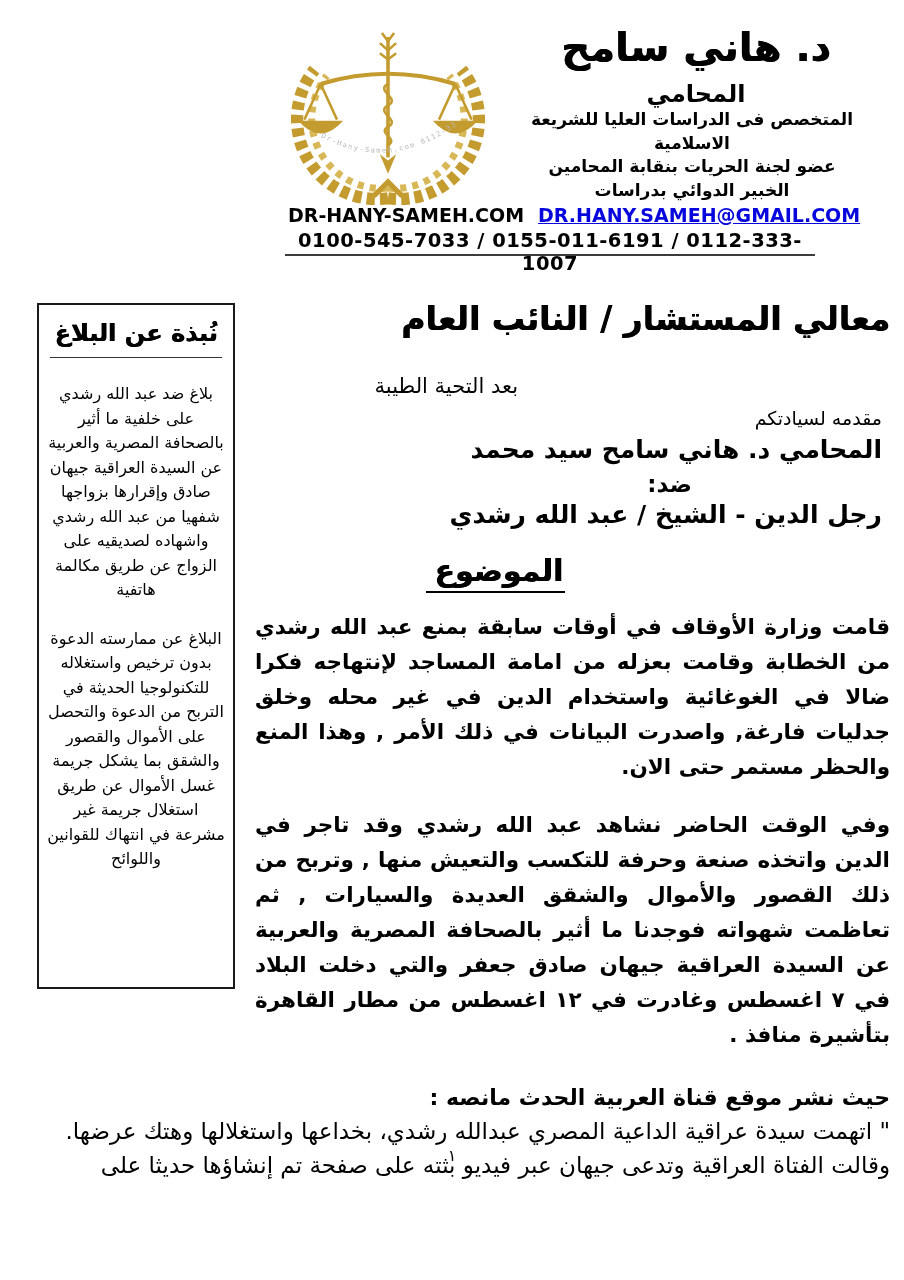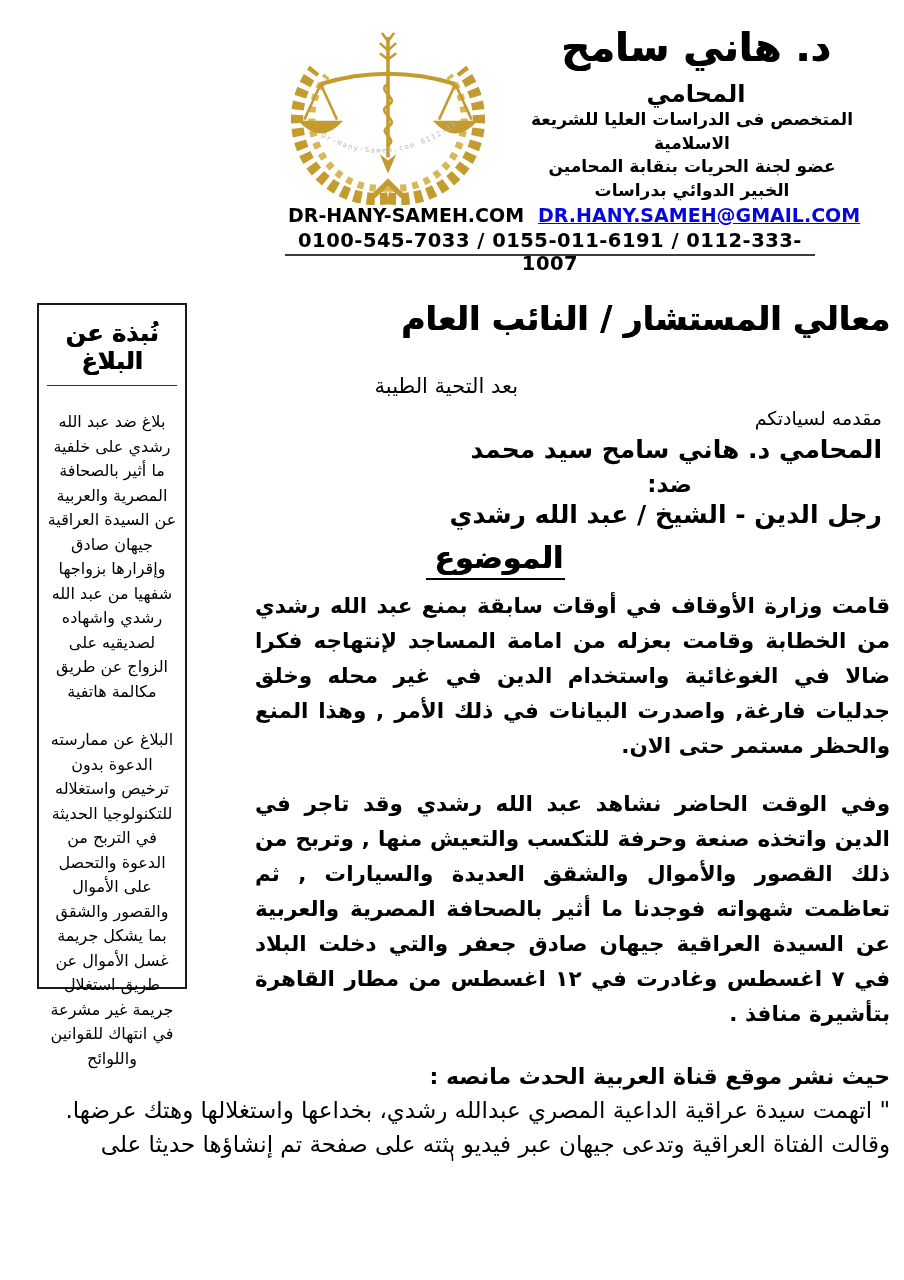--- a/index.html
+++ b/index.html
@@ -29,40 +29,40 @@
     font-size:17px; font-weight:bold; line-height:23.5px; direction:rtl; }
   .contact-row { left:288px; top:204px; width:500px; display:flex;
     justify-content:flex-start; gap:14px; font-size:19px; font-weight:bold;
     direction:ltr; white-space:nowrap; }
   .email-link { color:var(--email-blue); text-decoration:underline; cursor:pointer; }
   .phone-row { left:285px; top:229px; width:530px; text-align:center;
     font-size:19.5px; font-weight:bold; direction:ltr; letter-spacing:0.5px; }
   .header-rule { left:285px; top:254px; width:530px; border-top:2px solid #3c3c3c; }
 
   
-  .summary-box { left:37px; top:303px; width:150px; height:686px;
+  .summary-box { left:37px; top:303px; width:198px; height:686px;
     border:2px solid #1a1a1a; direction:rtl; text-align:center; padding:14px 8px 0 8px; }
   .summary-title { display:inline-block; font-size:24px; font-weight:bold;
     padding:0 4px 10px 4px; border-bottom:1.5px solid #333; }
   .summary-par { margin-top:24px; font-size:16px; font-weight:normal;
     line-height:24.5px; text-align:center; }
 
   
   .letter { left:50px; top:300px; width:840px; direction:rtl; }
   .letter > div { width:635px; }           
   .addressee { font-size:33px; font-weight:bold; line-height:1.15; }
   .greeting { margin-top:36px; font-size:21px; padding-right:372px; white-space:nowrap; }
   .submitted { margin-top:9px; font-size:19px; padding-right:8px; }
   .complainant { margin-top:6px; font-size:25px; font-weight:bold; padding-right:8px; }
   .against { margin-top:7px; font-size:23px; font-weight:bold; padding-right:198px; }
   .respondent { margin-top:3px; font-size:25px; font-weight:bold; padding-right:8px; }
-  .subject-wrap { margin-top:11px; padding-right:325px; }
+  .subject-wrap { margin-top:24px; padding-right:325px; }
   .subject { display:inline-block; font-size:30px; font-weight:bold;
     padding:0 2px 3px 8px; border-bottom:2.5px solid #000; }
-  .body-par { margin-top:8px; font-size:21.5px; font-weight:bold;
+  .body-par { margin-top:16px; font-size:21.5px; font-weight:bold;
     line-height:35px; text-align:justify; }
   .body-par.second { margin-top:23px; }
   .press-src { margin-top:33px; font-size:22px; font-weight:bold; }
   .quote-line { width:840px !important; margin-top:5px; font-size:23px;
     line-height:33px; text-align:right; }
   .quote-line + .quote-line { margin-top:1px; }
 
   .page-number { left:0; top:1146px; width:904px; text-align:center; font-size:16px; }
 </style>
 </head>

